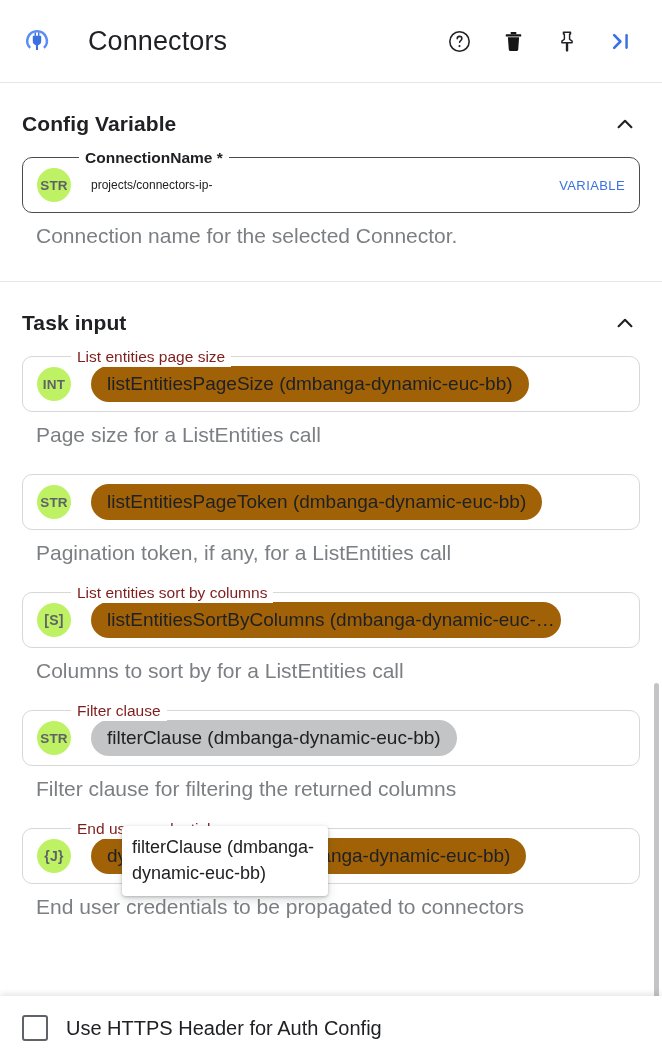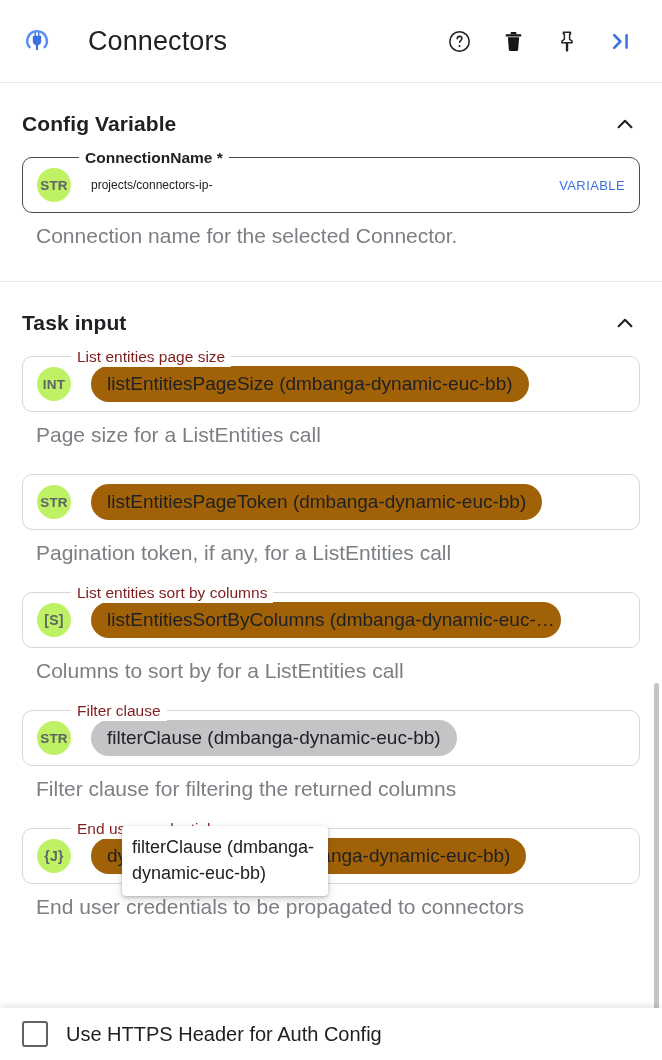--- a/index.html
+++ b/index.html
@@ -147,21 +147,21 @@
     padding: 8px 10px 10px 10px;
     font-size: 18px; line-height: 26px;
     color: #202124;
     box-shadow: 0 1px 3px rgba(60,64,67,.30), 0 4px 10px rgba(60,64,67,.18);
     z-index: 40;
   }
 
   
   .footer {
     flex: 0 0 auto;
-    height: 52px;
+    height: 64px;
     background: #fff;
     display: flex; align-items: center;
     padding: 0 22px;
     box-shadow: 0 -2px 6px rgba(60,64,67,.14);
     z-index: 30;
   }
   .checkbox-box {
     width: 26px; height: 26px;
     border: 2.5px solid #5f6368;
     border-radius: 3px;

